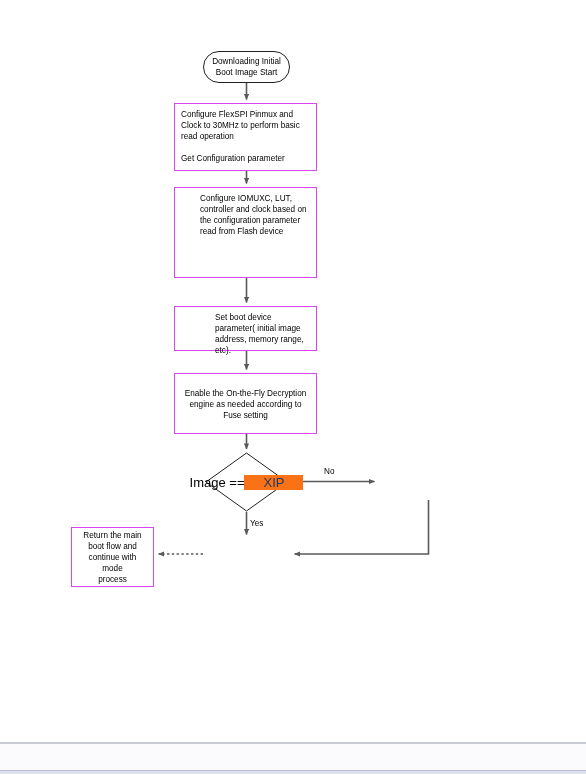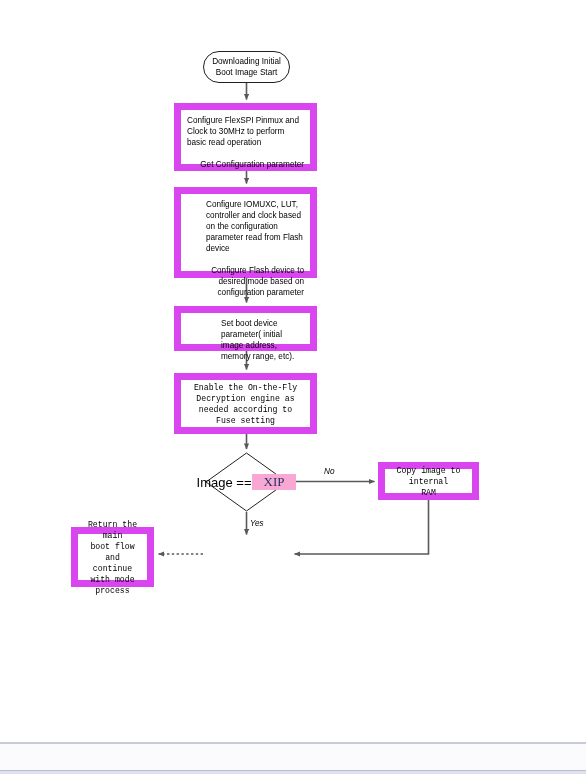--- a/index.html
+++ b/index.html
@@ -56,30 +56,29 @@
   
   .node {
     position: absolute;
     box-sizing: border-box;
     background: #ffffff;
     color: #000000;
     font-size: 8.2px;
     line-height: 11px;
   }
   .proc {
-    border: 7px solid #d946ef;
+    border: 1px solid #d946ef;
     padding: 5px 6px 4px 6px;
     text-align: left;
   }
   .proc-center {
     text-align: center;
     display: flex;
     align-items: center;
     justify-content: center;
-    font-family: Liberation Mono, monospace;
   }
   .term {
     border: 1.2px solid #231f20;
     border-radius: 18px;
     display: flex;
     align-items: center;
     justify-content: center;
     text-align: center;
   }
   .term .lines { display: block; }
@@ -95,43 +94,41 @@
     width: 100%;
     height: 100%;
     display: flex;
     align-items: center;
     justify-content: center;
     font-size: 13px;
     color: #000000;
     white-space: nowrap;
   }
   .hl {
-    background: #f9a8d4;
+    background: #f97316;
     color: #1f3864;
-    padding: 0 12px;
-    font-family: Liberation Serif, serif;
+    padding: 0 19px;
   }
 
   .para { margin: 0; }
-  .para + .para { margin-top: 11px; text-align: right; }
+  .para + .para { margin-top: 11px; }
 
   .edges {
     position: absolute;
     left: 0;
     top: 0;
     width: 586px;
     height: 742px;
     pointer-events: none;
   }
   .edge-label {
     position: absolute;
     font-size: 8.2px;
     color: #000000;
     white-space: nowrap;
-    font-style: italic;
   }
 </style>
 </head>
 <body>
 
 <div id="page">
 
   <div id="canvas">
 
     <svg class="edges" viewBox="0 0 586 742" width="586" height="742">
@@ -170,47 +167,40 @@
       </span>
     </div>
 
     <div class="node proc" style="left:174px; top:103px; width:143px; height:68px;">
       <p class="para">Configure FlexSPI Pinmux and Clock to 30MHz to perform basic read operation</p>
       <p class="para">Get Configuration parameter</p>
     </div>
 
     <div class="node proc" style="left:174px; top:187px; width:143px; height:91px;padding-left:25px;">
       <p class="para">Configure IOMUXC, LUT, controller and clock based on the configuration parameter read from Flash device</p>
-      <p class="para">Configure Flash device to desired mode based on configuration parameter</p>
     </div>
 
     <div class="node proc" style="left:174px; top:306px; width:143px; height:45px;padding-left:40px;">
       <p class="para">Set boot device parameter( initial image address, memory range, etc).</p>
     </div>
 
     <div class="node proc proc-center" style="left:174px; top:373px; width:143px; height:61px;">
       <p class="para">Enable the On-the-Fly Decryption engine as needed according to Fuse setting</p>
     </div>
 
     <div class="diamond-wrap" style="left:205px; top:452px; width:83px; height:60px;">
       <svg width="83" height="60" viewBox="0 0 83 60">
         <polygon points="41.5,1 82,30 41.5,59 1,30" fill="#ffffff" stroke="#231f20" stroke-width="1"></polygon>
       </svg>
       <div class="diamond-label">
         <span>Image == </span>
           <span class="hl">XIP</span>
       </div>
     </div>
 
-    <div class="node proc proc-center" style="left:378px; top:462px; width:101px; height:38px;">
-      <span>
-        <span>Copy image to internal</span><br>
-        <span>RAM</span>
-      </span>
-    </div>
 
 
     <div class="node proc proc-center" style="left:71px; top:527px; width:83px; height:60px;">
       <span>
         <span>Return the main</span><br>
         <span>boot flow and</span><br>
         <span>continue with mode</span><br>
         <span>process</span>
       </span>
     </div>

